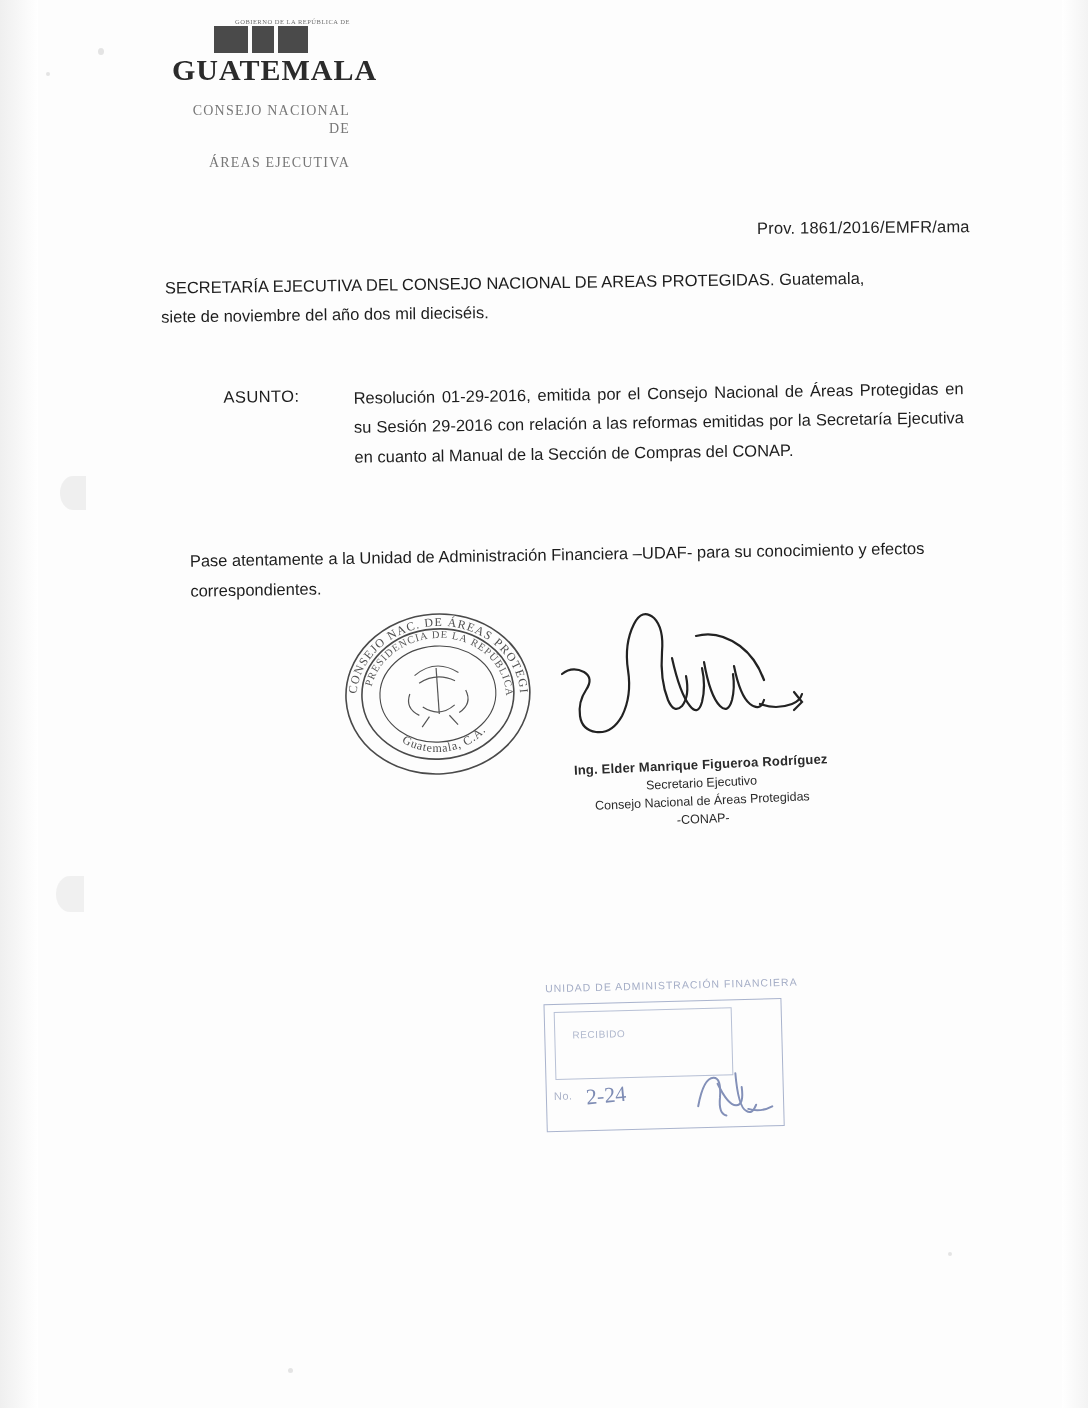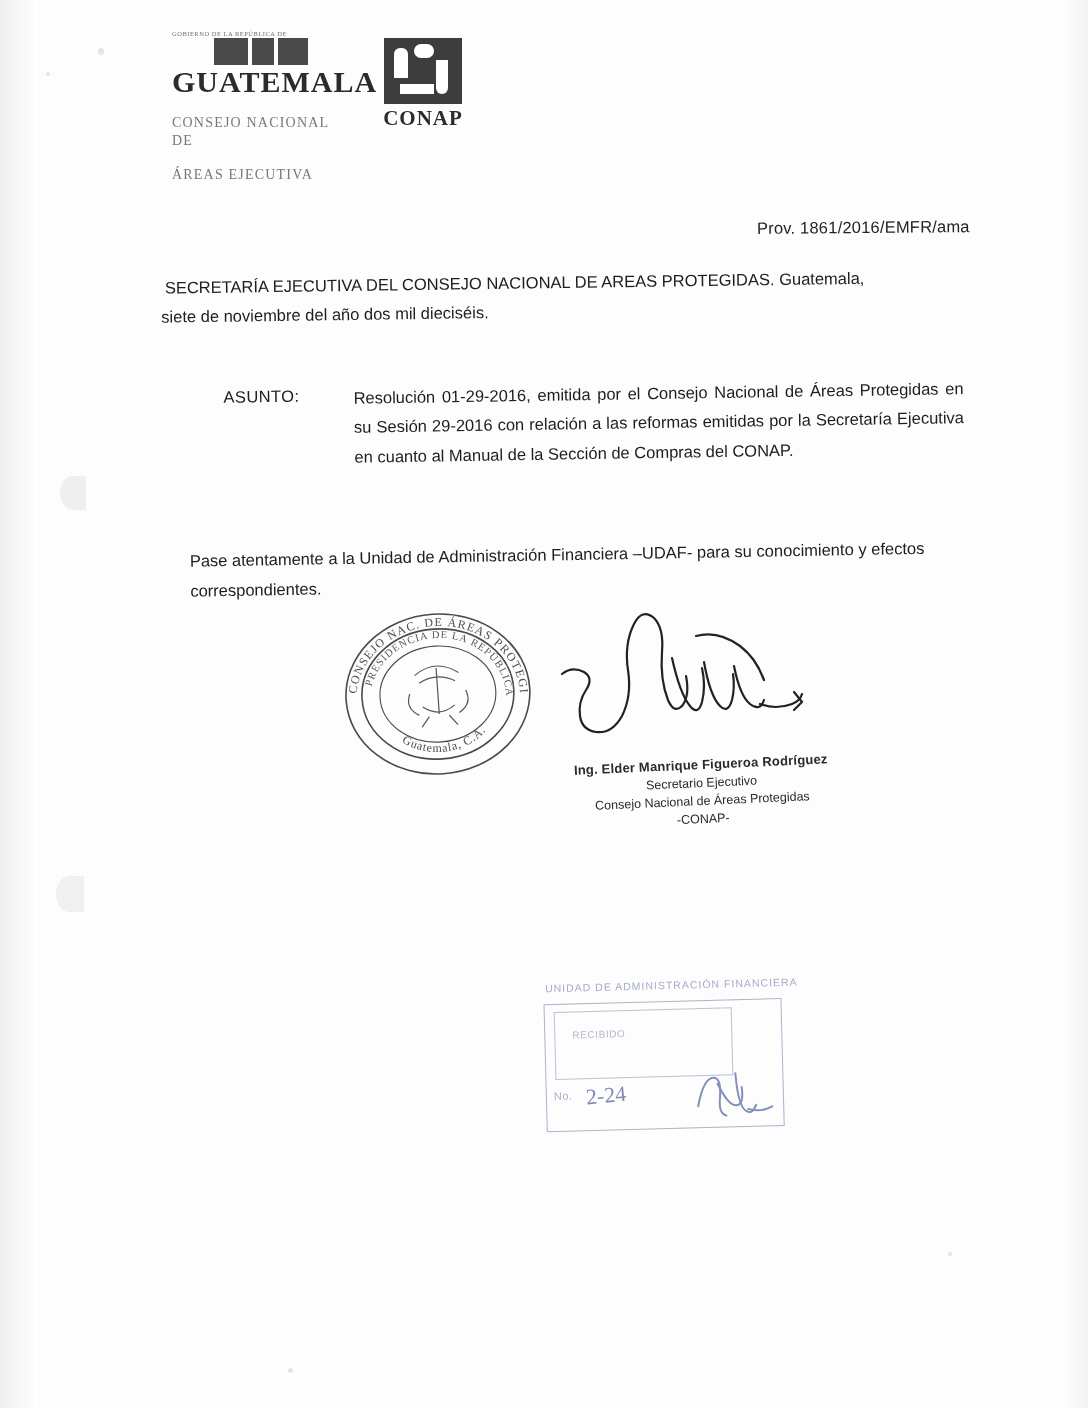--- a/index.html
+++ b/index.html
@@ -48,23 +48,23 @@
   .header {
     position: absolute;
     left: 172px;
     top: 18px;
     width: 460px;
     height: 110px;
   }
   .gt-block {
     position: absolute;
     left: 0;
-    top: 12px;
+    top: 0;
     width: 178px;
-    text-align: left;
+    text-align: right;
   }
   .gt-mini {
     font-size: 6.5px;
     letter-spacing: .5px;
     color: #6f6f6f;
     font-family: "Liberation Serif", serif;
     white-space: nowrap;
     margin-bottom: 1px;
   }
   .gt-marks {
@@ -299,29 +299,20 @@
       <div class="gt-marks">
         <i class="m1"></i>
           <i class="m2"></i>
           <i class="m3"></i>
       </div>
       <div class="gt-word">GUATEMALA</div>
       <div class="gt-sub">CONSEJO NACIONAL DE</div>
       <div class="gt-sub">ÁREAS EJECUTIVA</div>
     </div>
 
-    <div class="conap-block">
-      <div class="conap-mark">
-        <span class="cut c1"></span>
-        <span class="cut c2"></span>
-        <span class="cut c3"></span>
-        <span class="cut c4"></span>
-      </div>
-      <div class="conap-word">CONAP</div>
-    </div>
   </div>
 
   <div class="prov">Prov. 1861/2016/EMFR/ama</div>
 
   <div class="addressee">
     <span>SECRETARÍA EJECUTIVA DEL CONSEJO NACIONAL DE AREAS PROTEGIDAS.  Guatemala,</span>
     <span class="l2">siete de noviembre del año dos mil dieciséis.</span>
   </div>
 
   <div class="asunto-wrap">

